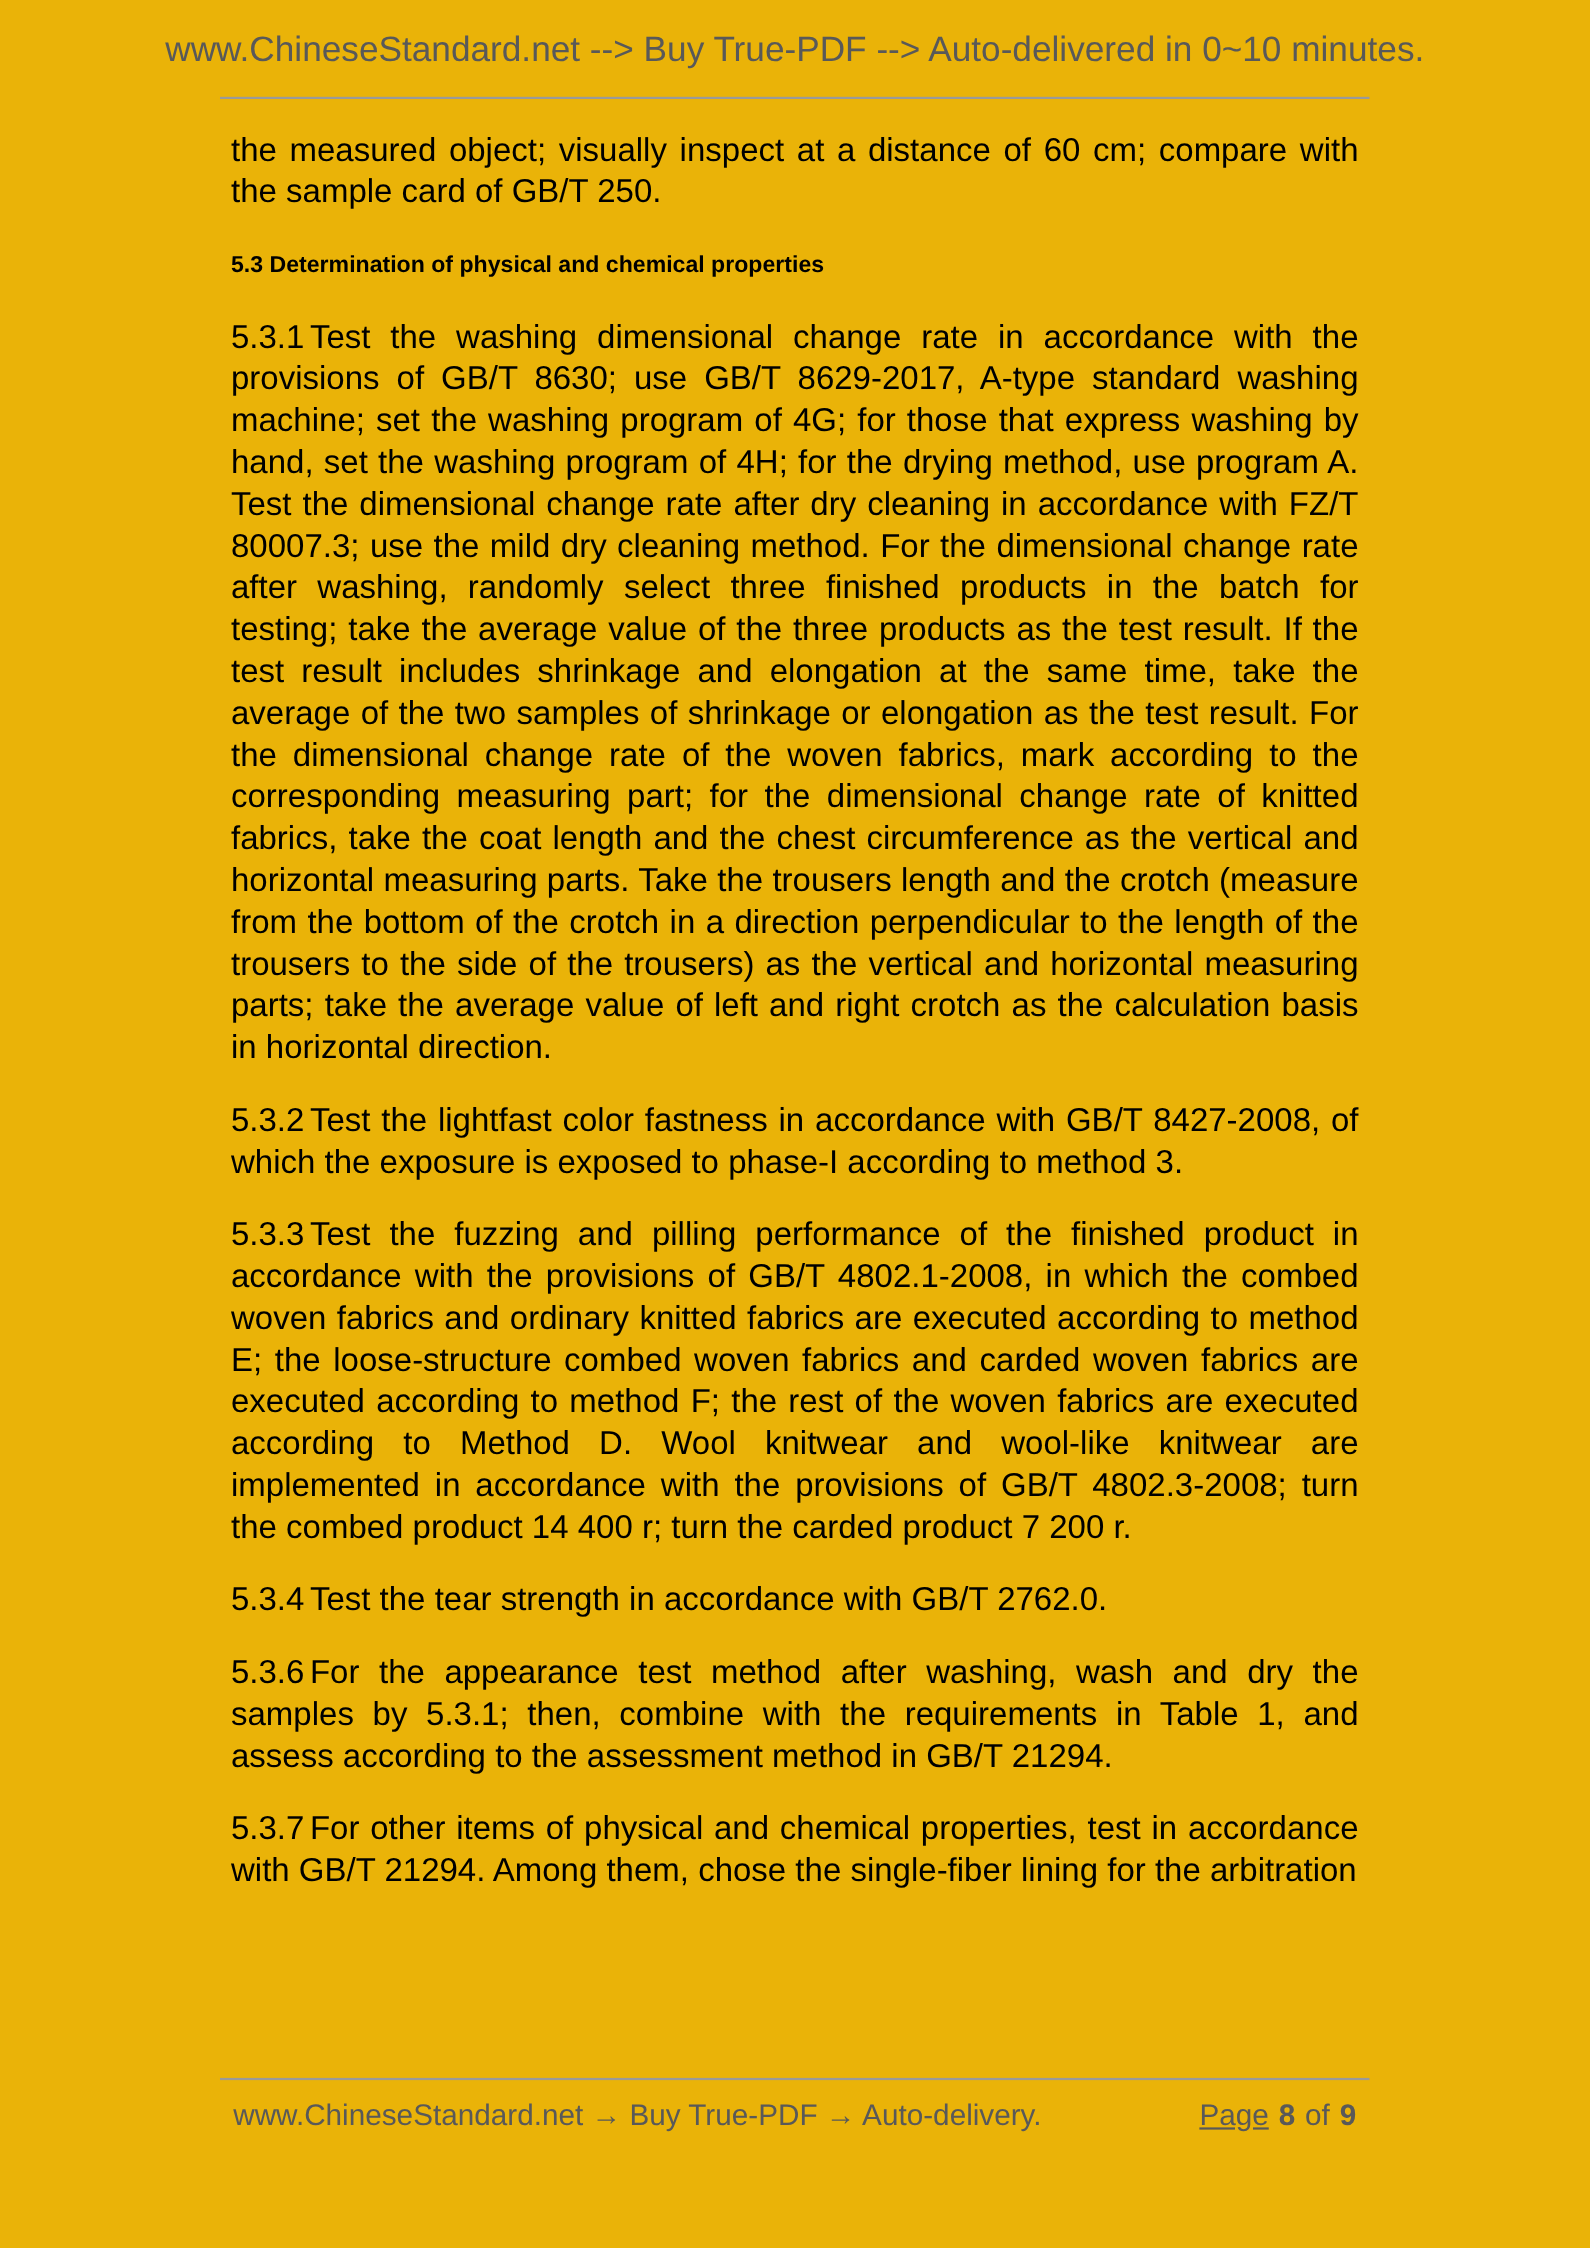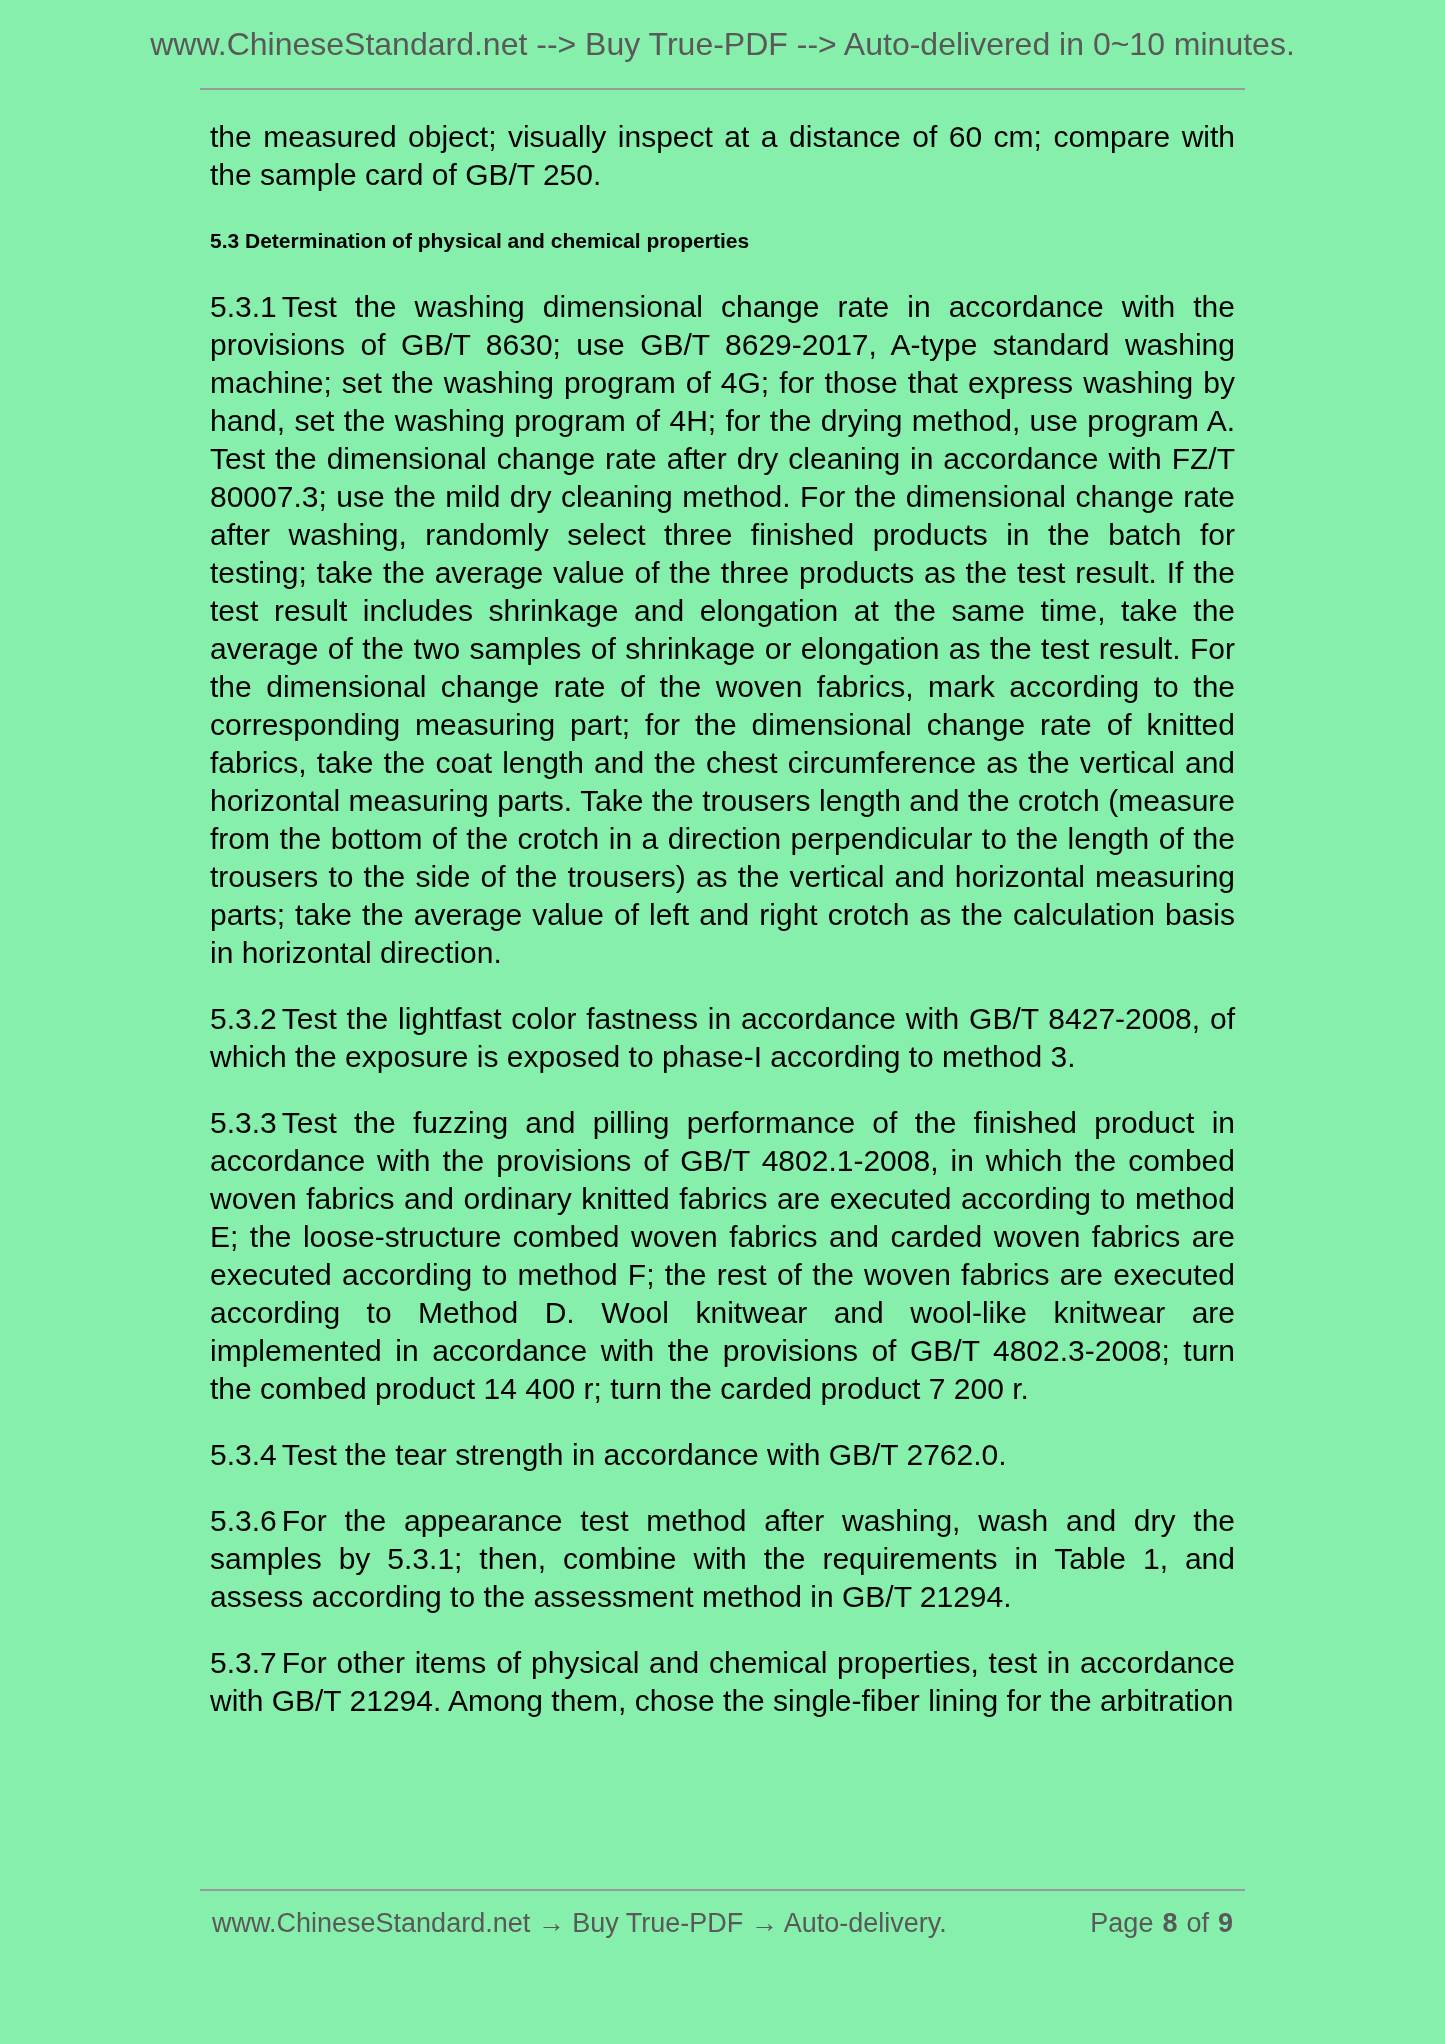--- a/index.html
+++ b/index.html
@@ -4,21 +4,21 @@
 <style>
   html, body {
     margin: 0;
     padding: 0;
     background: #ffffff;
   }
   .page {
     position: relative;
     width: 1445px;
     height: 2044px;
-    background: #86efac;
+    background: #eab308;
     font-family: "Liberation Sans", "DejaVu Sans", sans-serif;
     overflow: hidden;
   }
   
   .page-header {
     padding-top: 26px;
     text-align: center;
     color: #595959;
   }
   .tagline {
@@ -80,20 +80,21 @@
   }
   .footer-link {
     color: #595959;
     cursor: pointer;
   }
   .footer-right span, .footer-right b {
     margin-left: 9px;
   }
   .footer-right .first {
     margin-left: 0;
+    text-decoration: underline;
   }
   .footer-right b {
     font-weight: bold;
   }
 </style>
 </head>
 <body>
 
 <div class="page">
 

